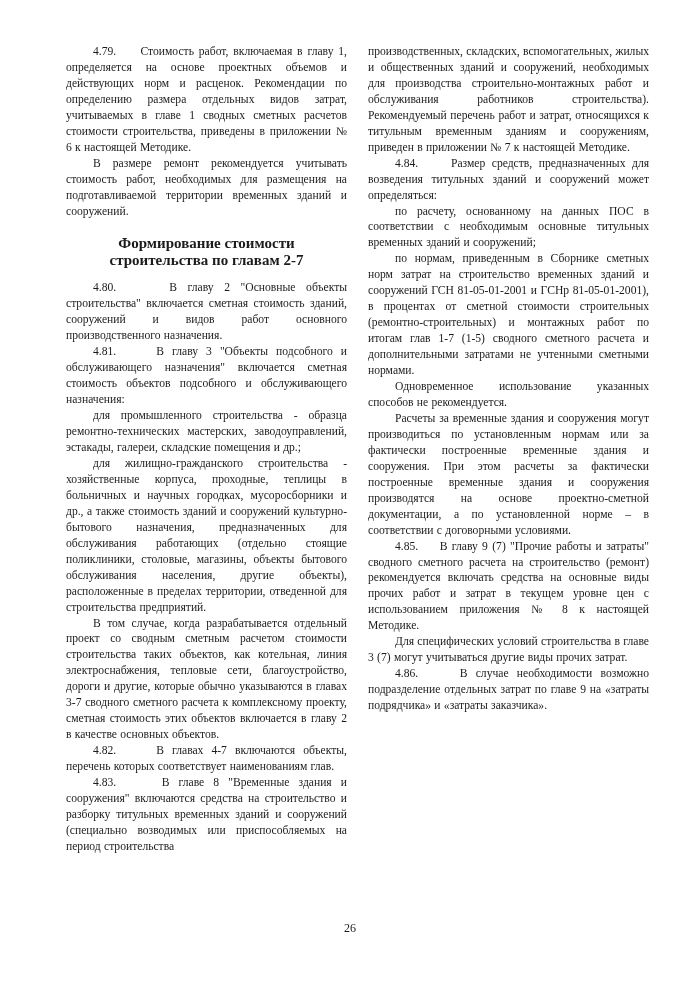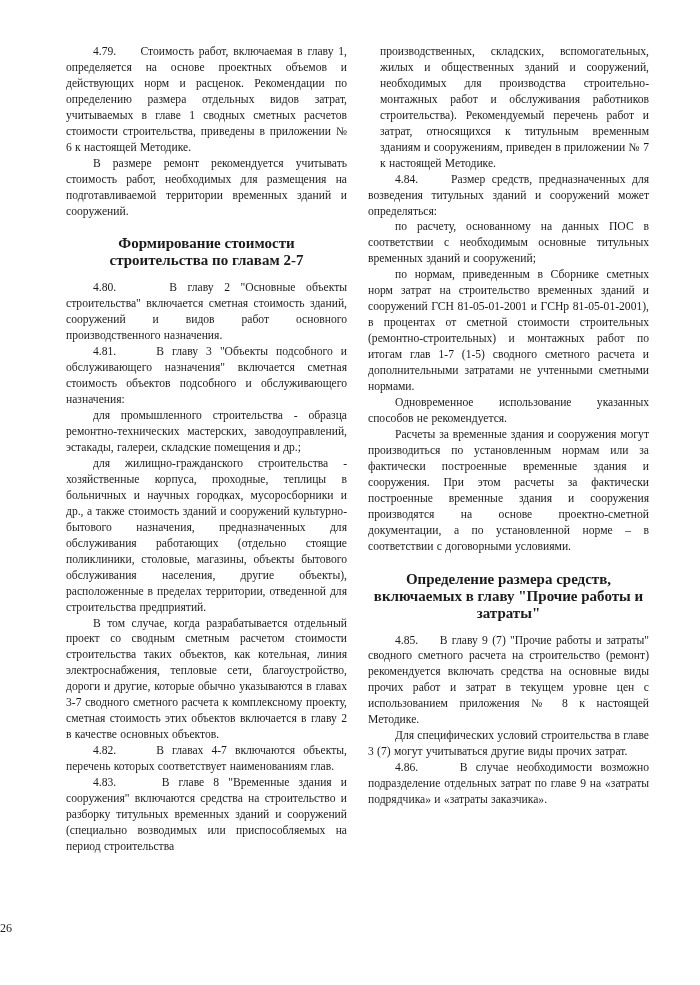--- a/index.html
+++ b/index.html
@@ -22,33 +22,33 @@
   }
   .col { width: 281px; flex: 0 0 281px; }
   .col p {
     margin: 0;
     font-size: 11.6px;
     line-height: 15.95px;
     text-align: justify;
     text-indent: 27px;
     word-spacing: 0.4px;
   }
-  .col p.noindent { text-indent: 0; margin-left: 12px; }
+  .col p.noindent { text-indent: 0; }
   .col h3 {
     margin: 16px 2px 11px 2px;
     font-size: 15px;
     line-height: 17px;
     font-weight: 700;
     text-align: center;
     text-indent: 0;
   }
   .page-number {
     position: absolute;
     left: 0; right: 0; top: 921px;
-    text-align: left;
+    text-align: center;
     font-size: 12px;
     color: #1b1b1b;
   }
 </style>
 </head>
 <body>
 
 <div class="page">
   <div class="cols">
 
@@ -65,21 +65,20 @@
       <p>4.83.&nbsp;&nbsp;&nbsp;&nbsp;&nbsp;В главе 8 "Временные здания и сооружения" включаются средства на строительство и разборку титульных временных зданий и сооружений (специально возводимых или приспособляемых на период строительства</p>
     </div>
 
     <div class="col">
       <p class="noindent">производственных, складских, вспомогательных, жилых и общественных зданий и сооружений, необходимых для производства строительно-монтажных работ и обслуживания работников строительства). Рекомендуемый перечень работ и затрат, относящихся к титульным временным зданиям и сооружениям, приведен в приложении № 7 к настоящей Методике.</p>
       <p>4.84.&nbsp;&nbsp;&nbsp;&nbsp;&nbsp;Размер средств, предназначенных для возведения титульных зданий и сооружений может определяться:</p>
       <p>по расчету, основанному на данных ПОС в соответствии с необходимым основные титульных временных зданий и сооружений;</p>
       <p>по нормам, приведенным в Сборнике сметных норм затрат на строительство временных зданий и сооружений ГСН 81-05-01-2001 и ГСНр 81-05-01-2001), в процентах от сметной стоимости строительных (ремонтно-строительных) и монтажных работ по итогам глав 1-7 (1-5) сводного сметного расчета и дополнительными затратами не учтенными сметными нормами.</p>
       <p>Одновременное использование указанных способов не рекомендуется.</p>
       <p>Расчеты за временные здания и сооружения могут производиться по установленным нормам или за фактически построенные временные здания и сооружения. При этом расчеты за фактически построенные временные здания и сооружения производятся на основе проектно-сметной документации, а по установленной норме – в соответствии с договорными условиями.</p>
-      <h3>Определение размера средств, включаемых в главу "Прочие работы и затраты"</h3>
       <p>4.85.&nbsp;&nbsp;&nbsp;&nbsp;&nbsp;В главу 9 (7) "Прочие работы и затраты" сводного сметного расчета на строительство (ремонт) рекомендуется включать средства на основные виды прочих работ и затрат в текущем уровне цен с использованием приложения № 8 к настоящей Методике.</p>
       <p>Для специфических условий строительства в главе 3 (7) могут учитываться другие виды прочих затрат.</p>
       <p>4.86.&nbsp;&nbsp;&nbsp;&nbsp;&nbsp;В случае необходимости возможно подразделение отдельных затрат по главе 9 на «затраты подрядчика» и «затраты заказчика».</p>
     </div>
 
   </div>
 
   <div class="page-number">26</div>
 </div>
 

